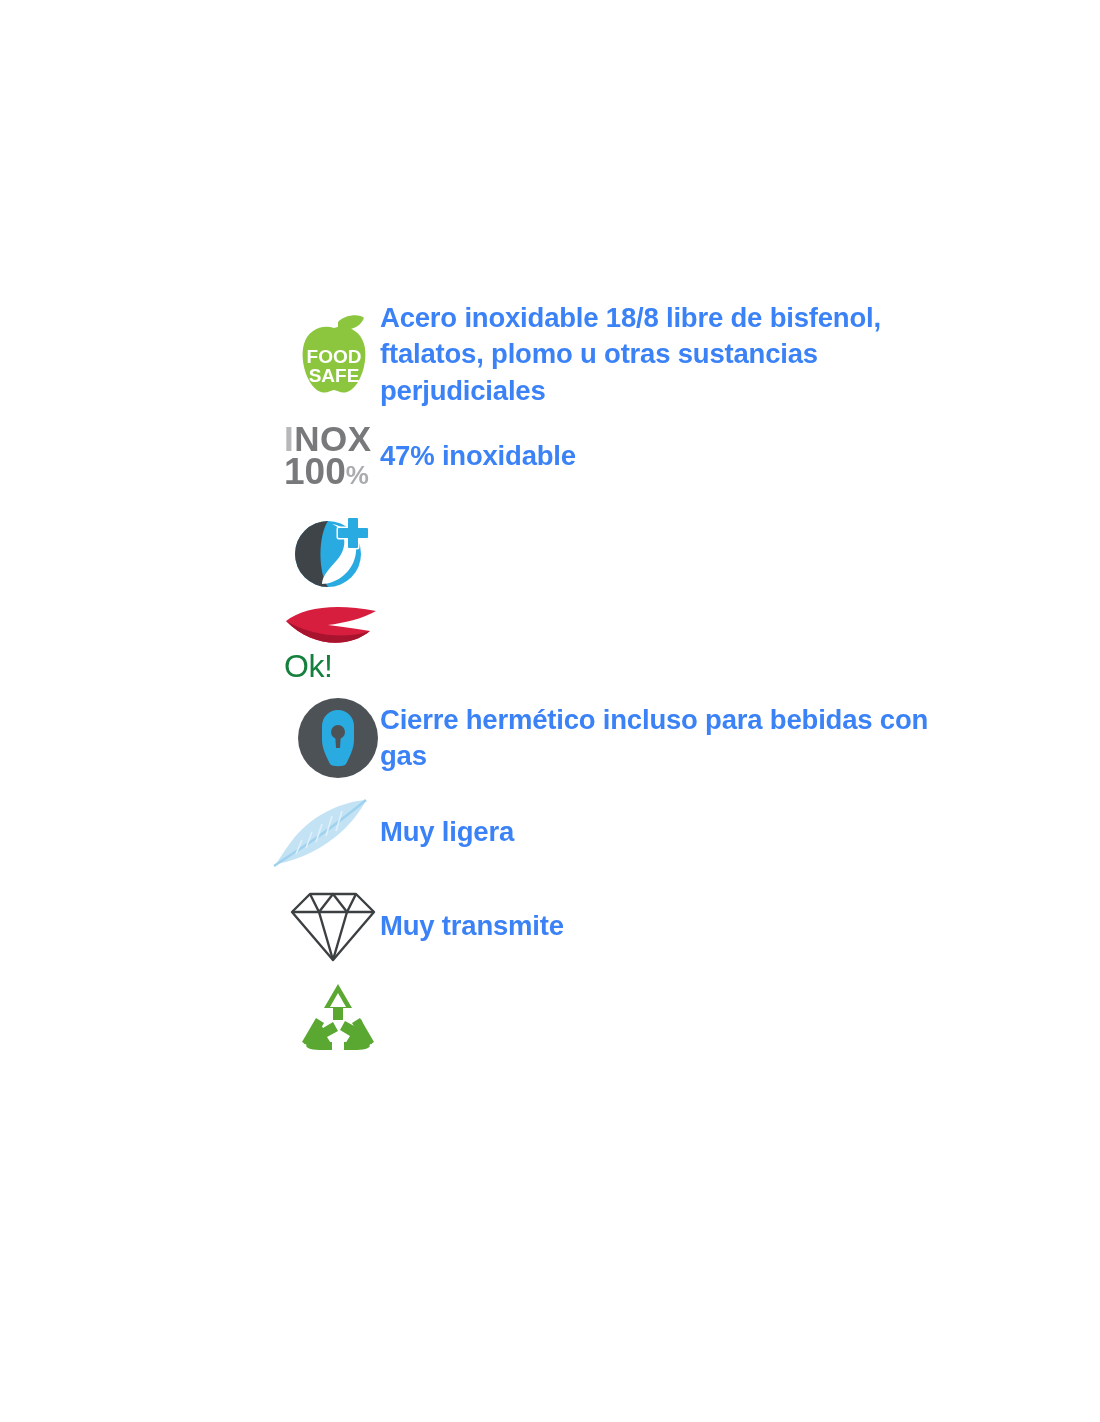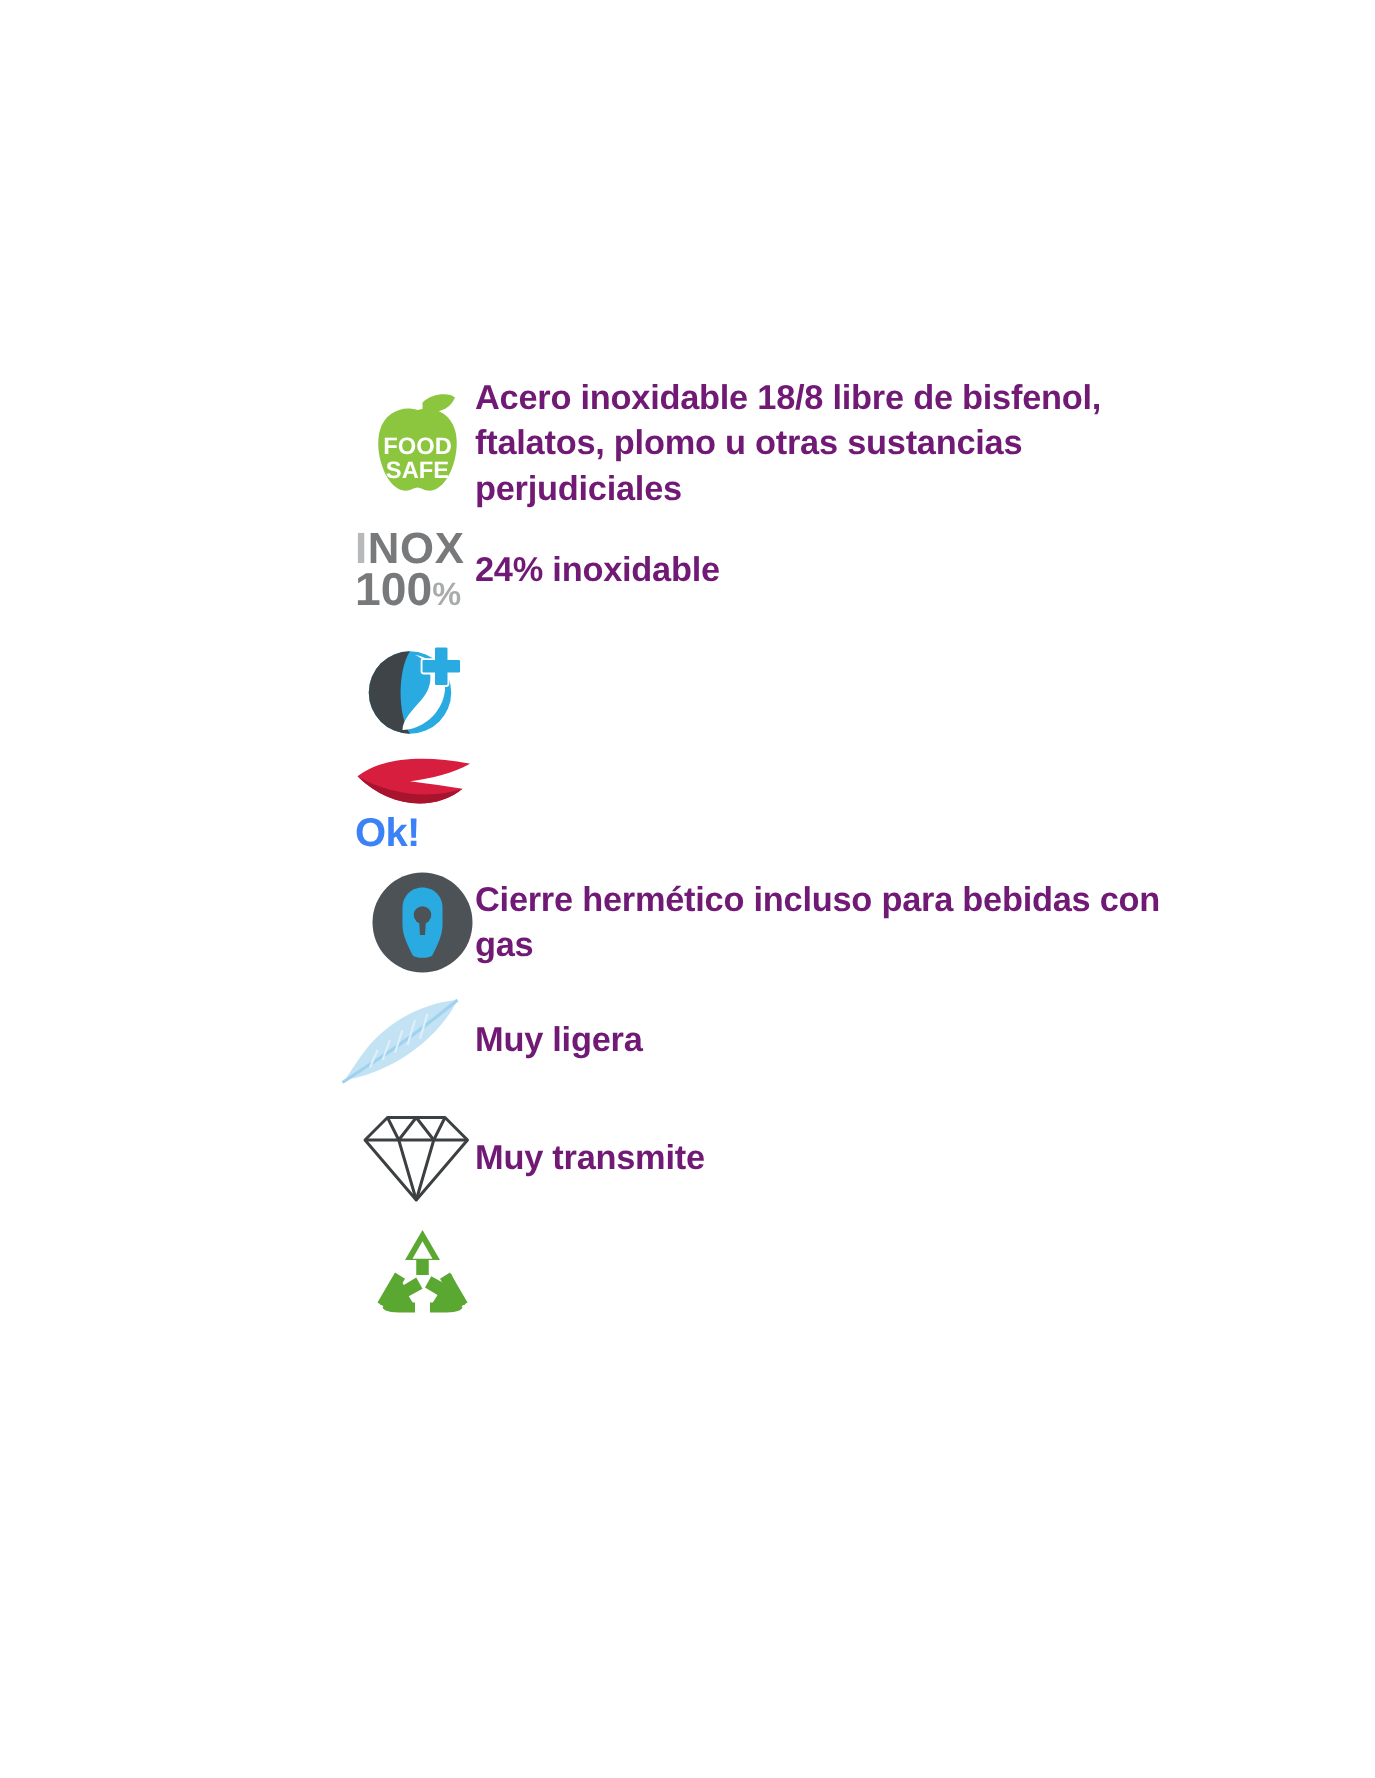--- a/index.html
+++ b/index.html
@@ -42,21 +42,21 @@
     width: 140px;
     min-width: 140px;
     height: 94px;
     display: flex;
     align-items: center;
     justify-content: flex-end;
   }
 
   .text-cell {
     padding-left: 0px;
-    color: #701a75;
+    color: #3b82f6;
     font-size: 27.5px;
     line-height: 1.32;
     font-weight: bold;
     letter-spacing: -0.2px;
   }
 
   
   .foodsafe {
     position: relative;
     width: 92px;
@@ -96,22 +96,22 @@
   .oklips {
     position: relative;
     width: 96px;
     height: 78px;
   }
   .oklips .ok {
     position: absolute;
     left: 0px;
     bottom: -2px;
     font-size: 32px;
-    font-weight: bold;
-    color: #3b82f6;
+    font-weight: normal;
+    color: #15803d;
     letter-spacing: -0.5px;
   }
 
   
   .ico { display:block; }
 </style>
 </head>
 <body>
 
 <div class="sheet">
@@ -135,21 +135,21 @@
       <div class="text-cell">Acero inoxidable 18/8 libre de bisfenol, ftalatos, plomo u otras sustancias perjudiciales</div>
     </div>
 
     <div class="feature-row">
       <div class="icon-cell">
         <div class="inox">
           <span class="l1"><span class="n-grey">I</span>NOX</span>
           <span class="l2"><span>100</span><span class="pct">%</span></span>
         </div>
       </div>
-      <div class="text-cell">24% inoxidable</div>
+      <div class="text-cell">47% inoxidable</div>
     </div>
 
     <div class="feature-row">
       <div class="icon-cell">
         <div>
           <svg width="88" height="84" viewBox="0 0 88 84" class="ico">
             <circle cx="36" cy="46" r="33" fill="#29abe2"></circle>
             <path d="M36 13 A33 33 0 0 0 36 79 C26 64, 26 28, 36 13 Z" fill="#3f4448"></path>
             <path d="M40 16 C55 22, 56 40, 45 52 C38 60, 30 68, 30 76
                      C44 76, 62 64, 64 44 C65 30, 54 18, 40 16 Z" fill="#ffffff"></path>

